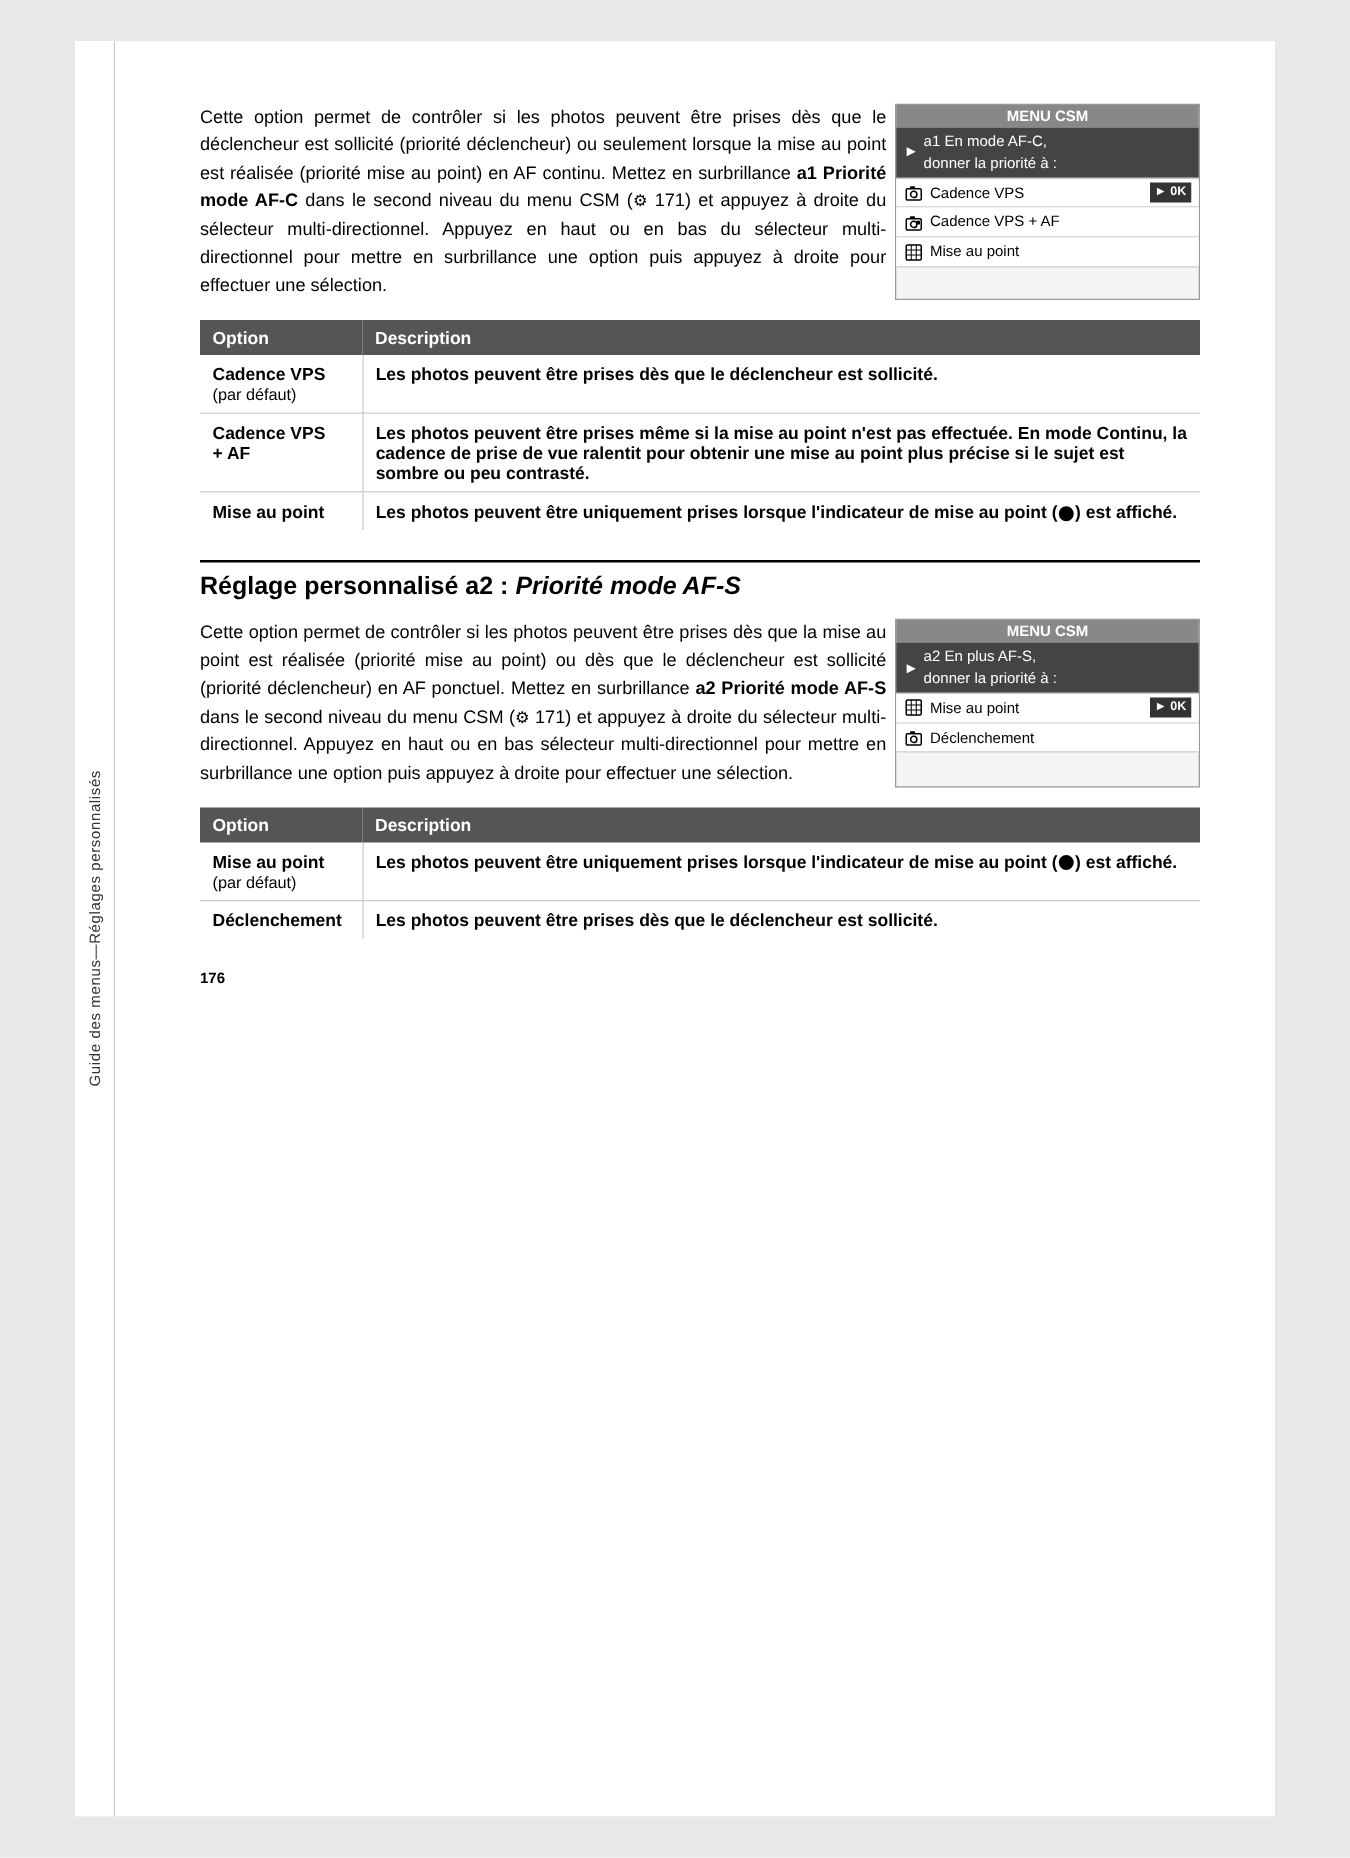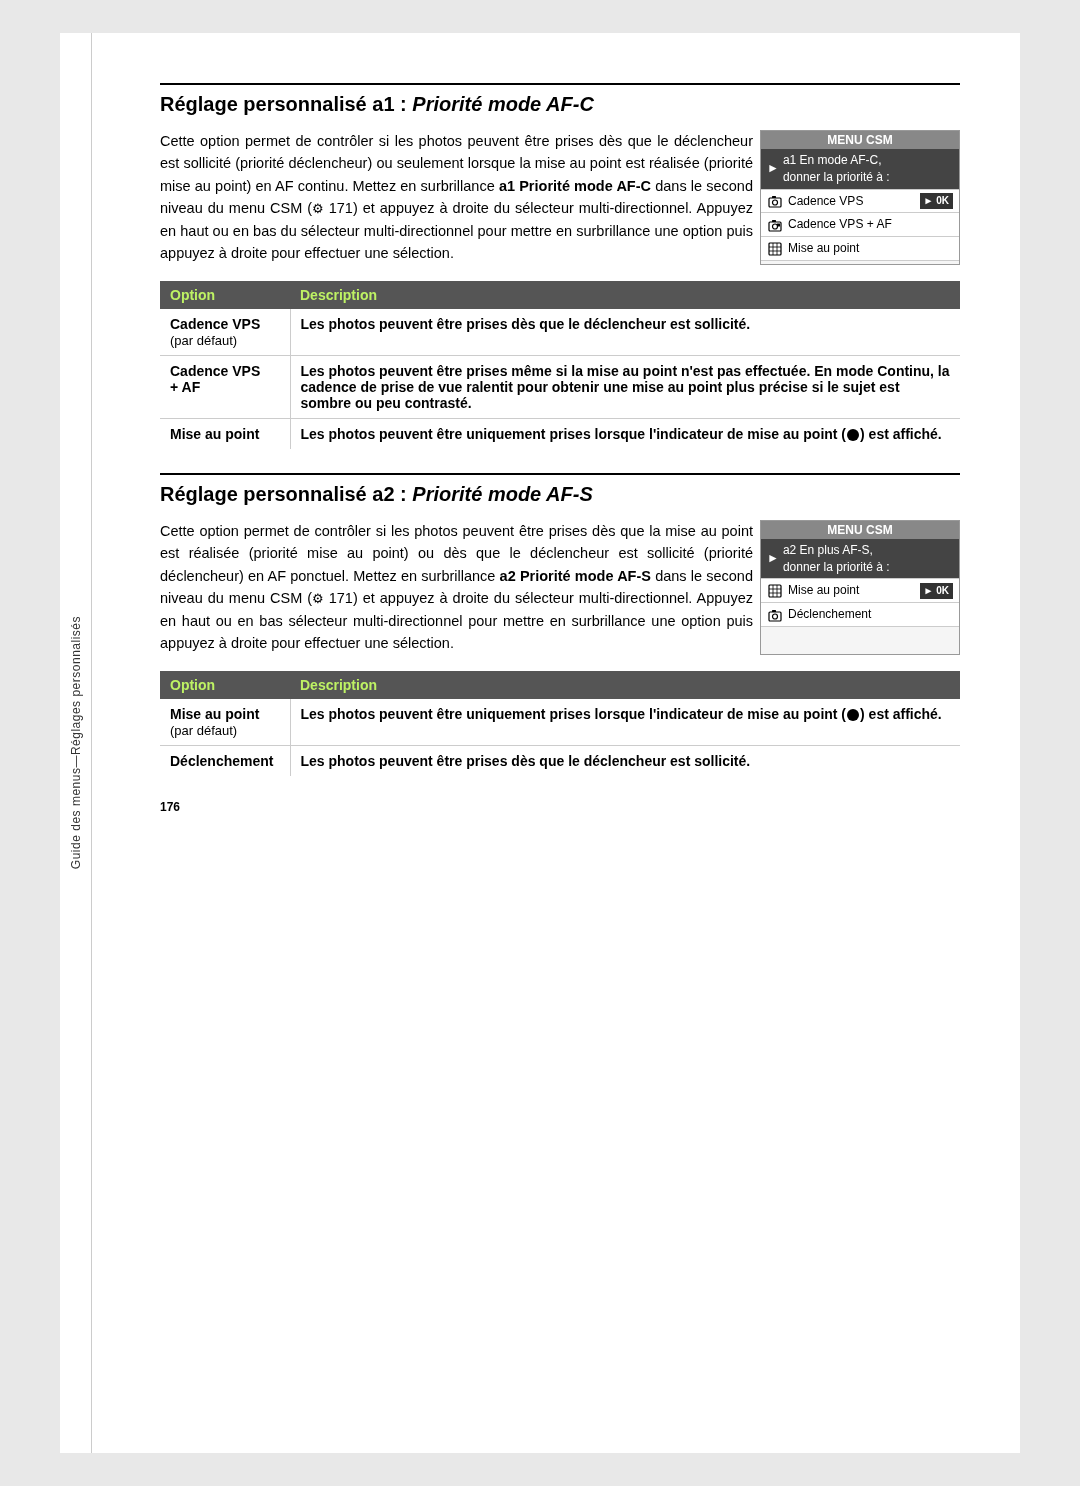--- a/index.html
+++ b/index.html
@@ -56,21 +56,21 @@
       gap: 7px;
       margin-bottom: 16px;
     }
     .intro-text {
       flex: 1;
       font-size: 14.5px;
       line-height: 1.55;
       text-align: justify;
     }
     .menu-box {
-      width: 200px;
+      width: 244px;
       flex-shrink: 0;
       border: 1px solid #999;
       background: #f5f5f5;
       font-size: 12px;
     }
     .menu-box-header {
       background: #888;
       color: #fff;
       text-align: center;
       padding: 2px 6px;
@@ -101,21 +101,21 @@
     }
     table.options-table {
       width: 100%;
       border-collapse: collapse;
       margin-top: 8px;
       margin-bottom: 24px;
       font-size: 14px;
     }
     table.options-table th {
       background: #555;
-      color: #bef264;
+      color: #ffffff;
       padding: 6px 10px;
       text-align: left;
       font-weight: bold;
     }
     table.options-table td {
       padding: 7px 10px;
       vertical-align: top;
       border-bottom: 1px solid #ccc;
       font-weight: bold;
     }
@@ -151,23 +151,20 @@
 
 <div class="page">
 
   <div class="sidebar-bar">
     <span class="sidebar-text">Guide des menus—Réglages personnalisés</span>
   </div>
 
   <div class="content">
 
     <div class="section1-block">
-      <h2 class="section-title">
-        <span>Réglage personnalisé a1 : </span><em>Priorité mode AF-C</em>
-      </h2>
 
       <div class="intro-block">
         <div class="intro-text">
           <span>Cette option permet de contrôler si les photos peuvent être prises dès que le déclencheur est sollicité (priorité déclencheur) ou seulement lorsque la mise au point est réalisée (priorité mise au point) en AF continu. Mettez en surbrillance </span><strong>a1 Priorité mode AF-C</strong><span> dans le second niveau du menu CSM (</span><span style="font-size:13px;">⚙</span><span> 171) et appuyez à droite du sélecteur multi-directionnel. Appuyez en haut ou en bas du sélecteur multi-directionnel pour mettre en surbrillance une option puis appuyez à droite pour effectuer une sélection.</span>
         </div>
 
         <div class="menu-box">
           <div class="menu-box-header">MENU CSM</div>
           <div class="menu-box-row highlighted">
             <span style="margin-right:4px;">►</span>

